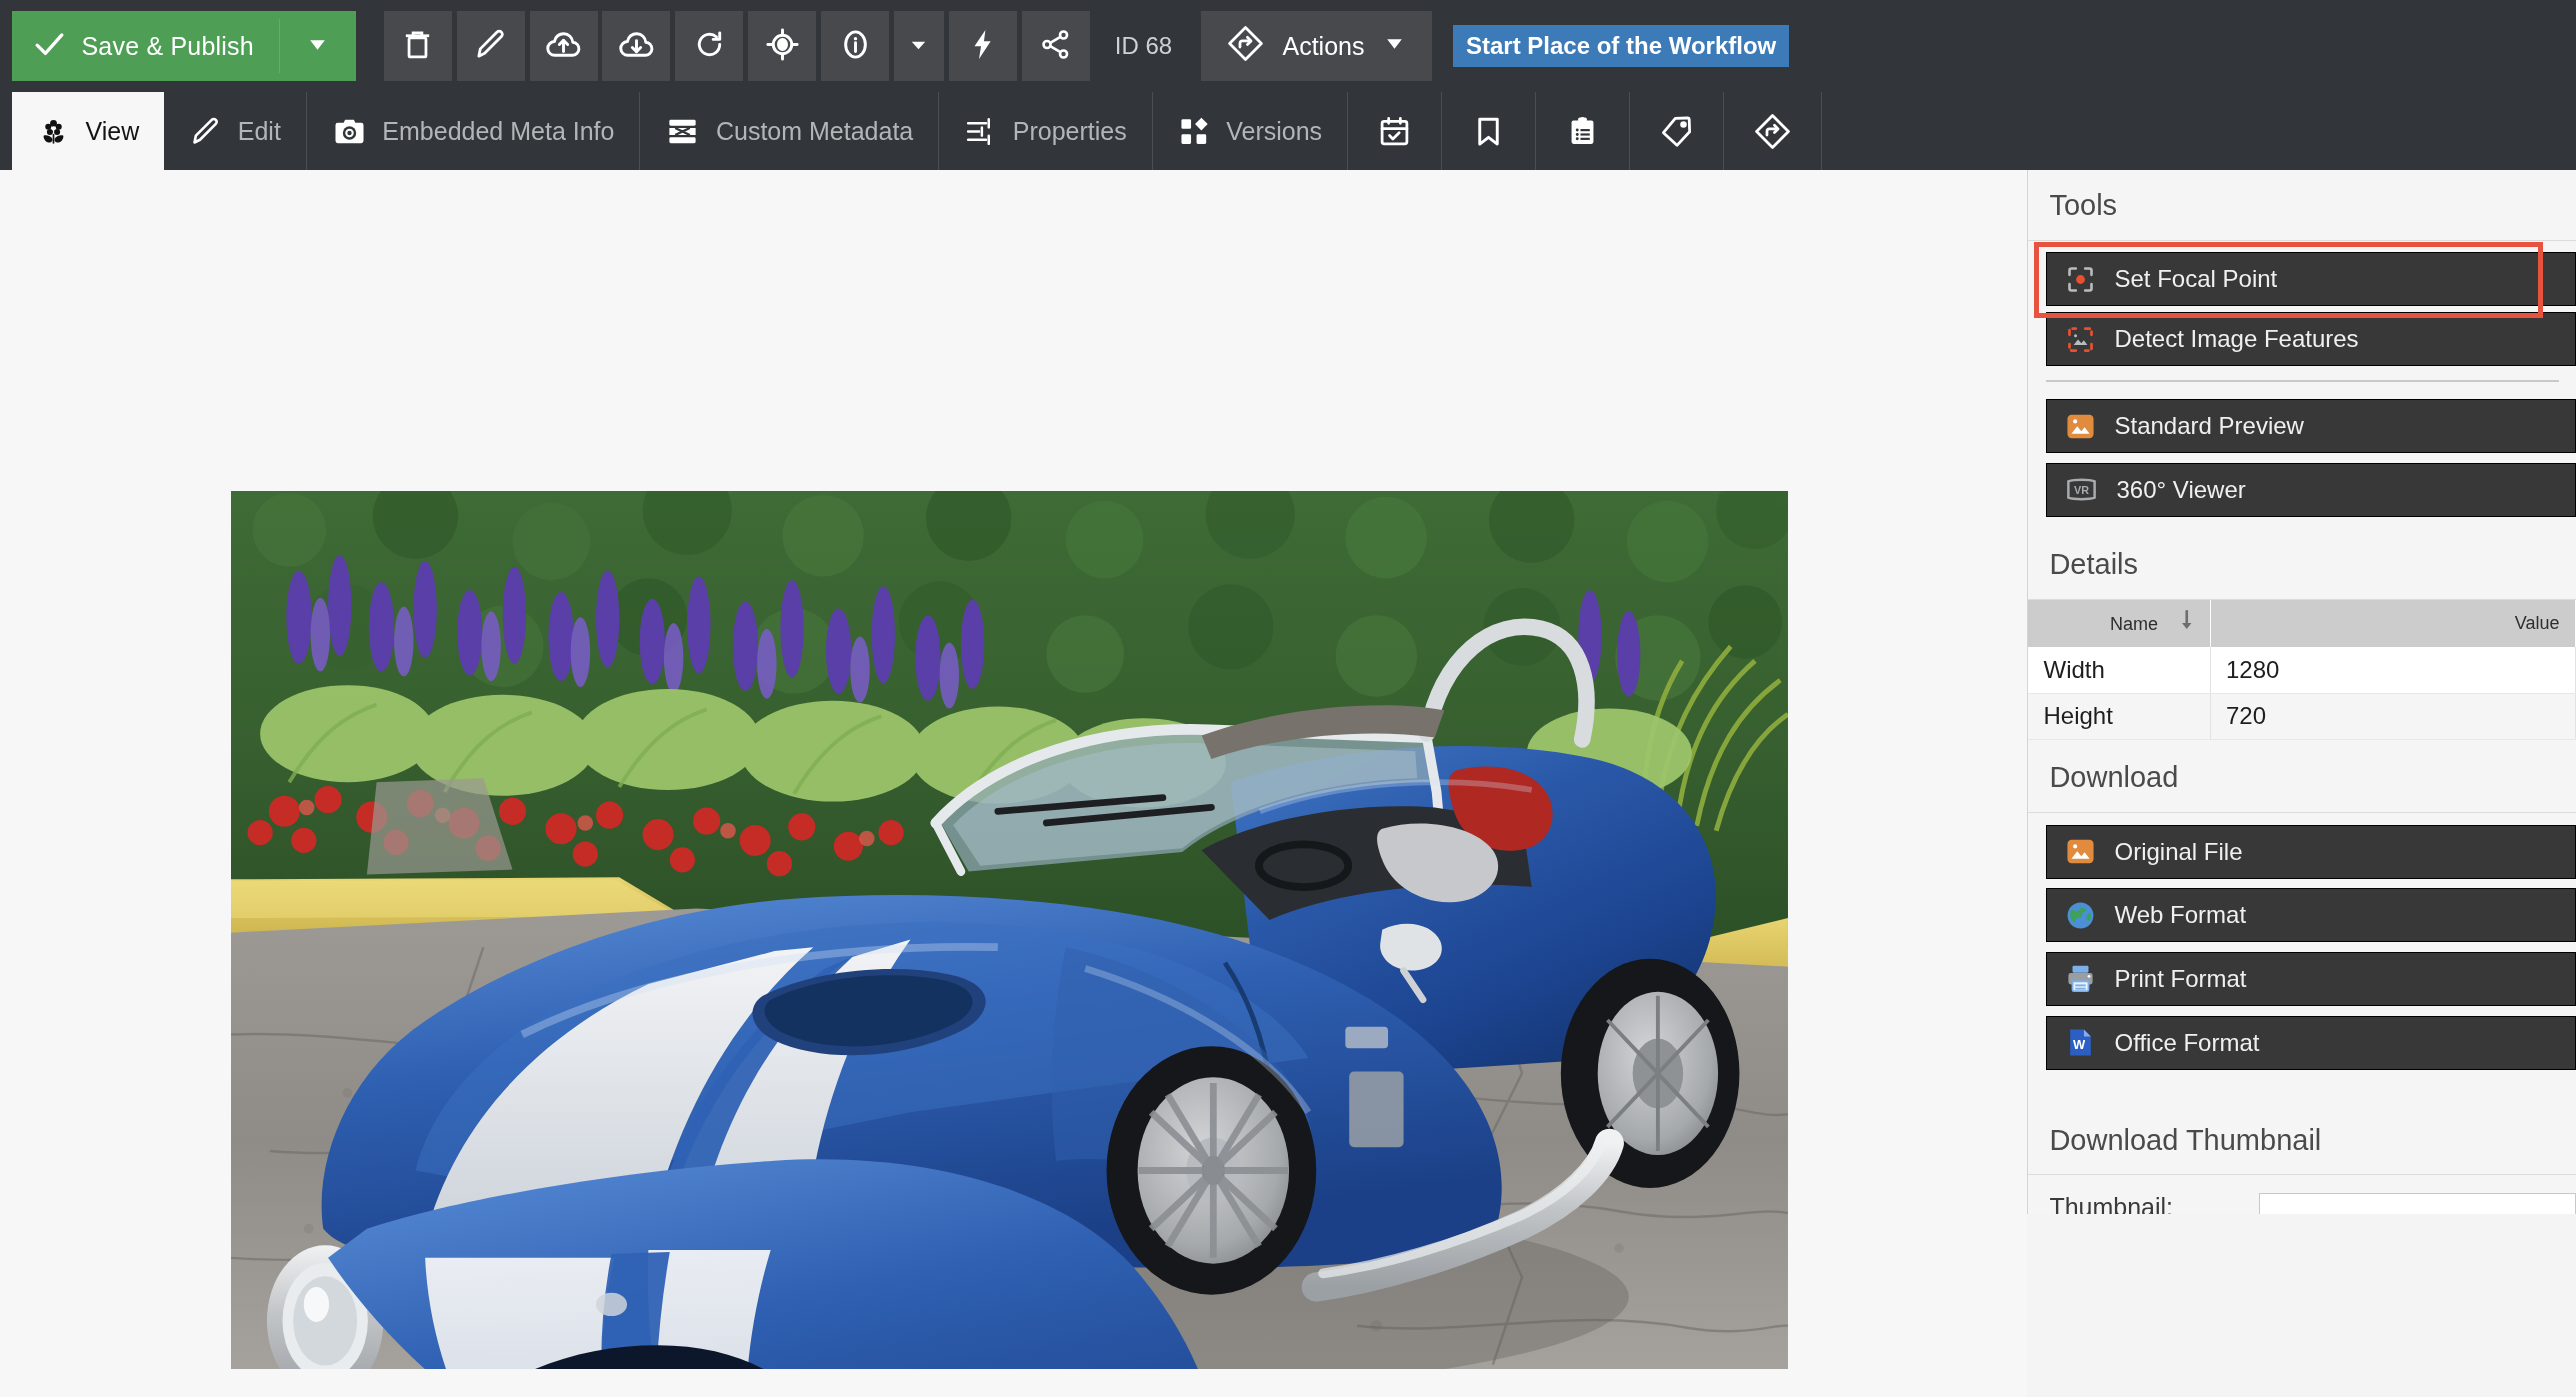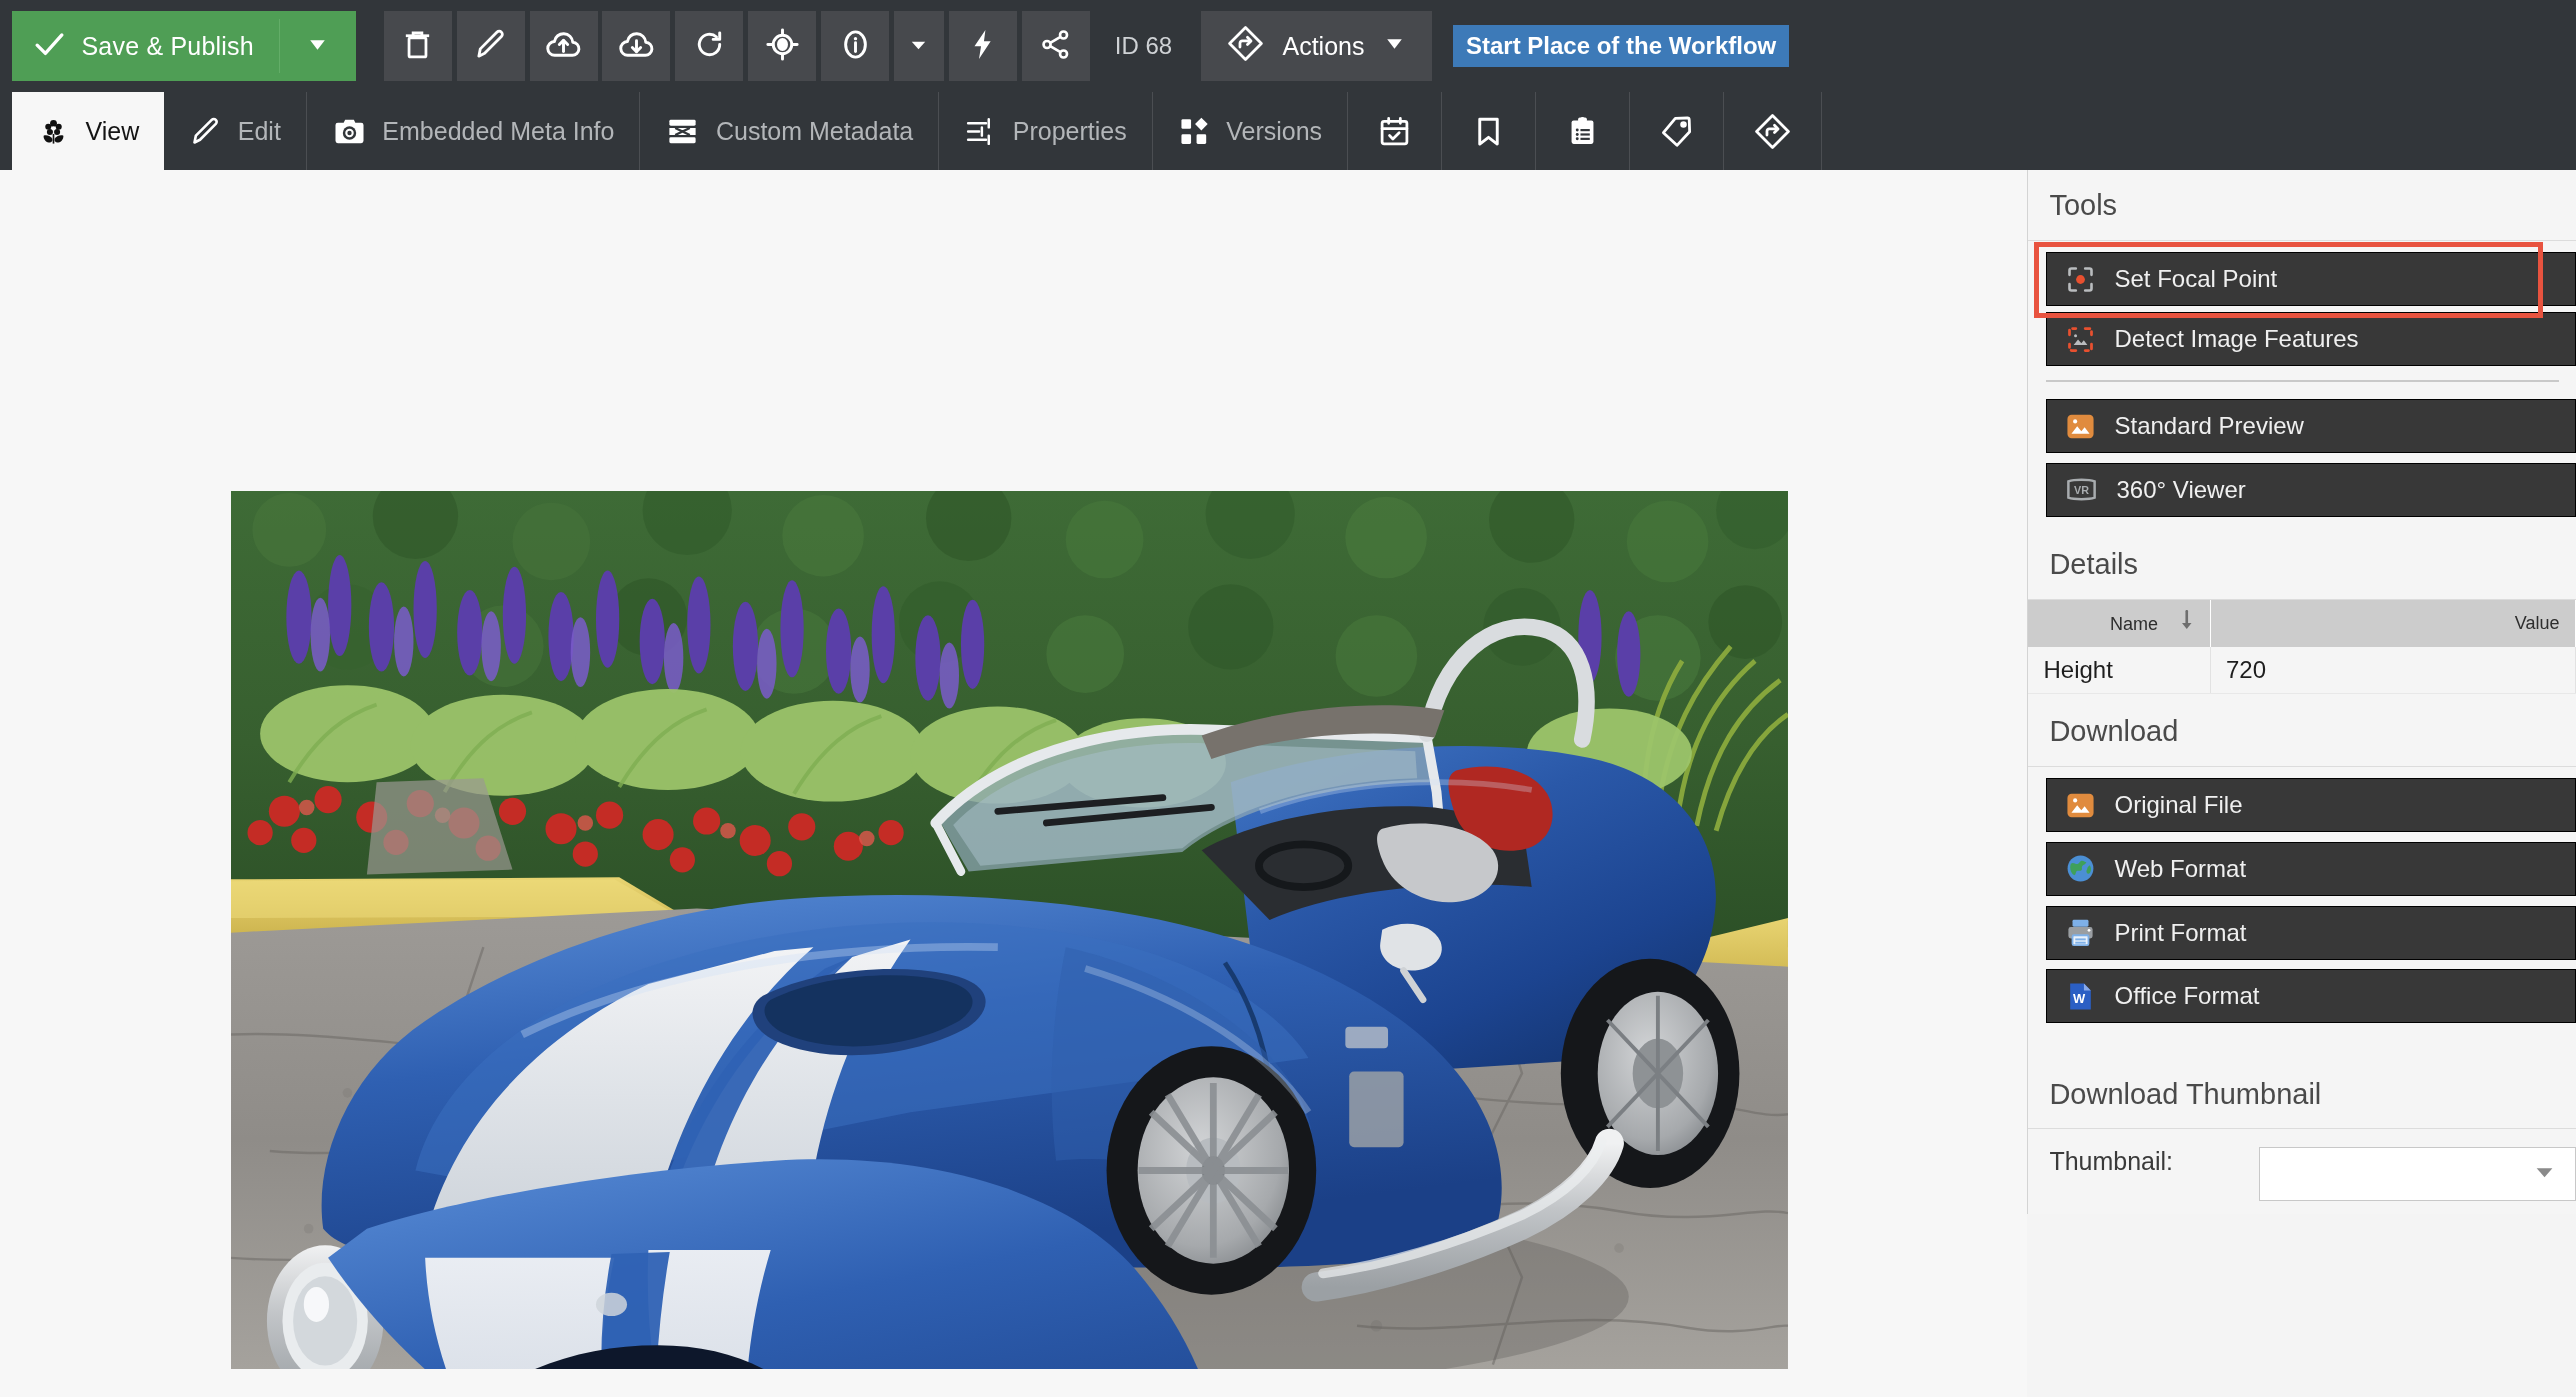--- a/index.html
+++ b/index.html
@@ -831,20 +831,24 @@
                   <path d="M2 11l4 5 4-5z" fill="#6e6e6e"></path>
                 </svg>
             </span>
           </th>
           <th>
             <span>Value</span>
           </th>
         </tr>
       </thead>
       <tbody>
+        <tr class="r-odd">
+          <td class="k">Width</td>
+          <td>1280</td>
+        </tr>
         <tr class="r-even">
           <td class="k">Height</td>
           <td>720</td>
         </tr>
       </tbody>
     </table>
 
     <div class="group-head">Download</div>
     <div class="panel-body">
 

